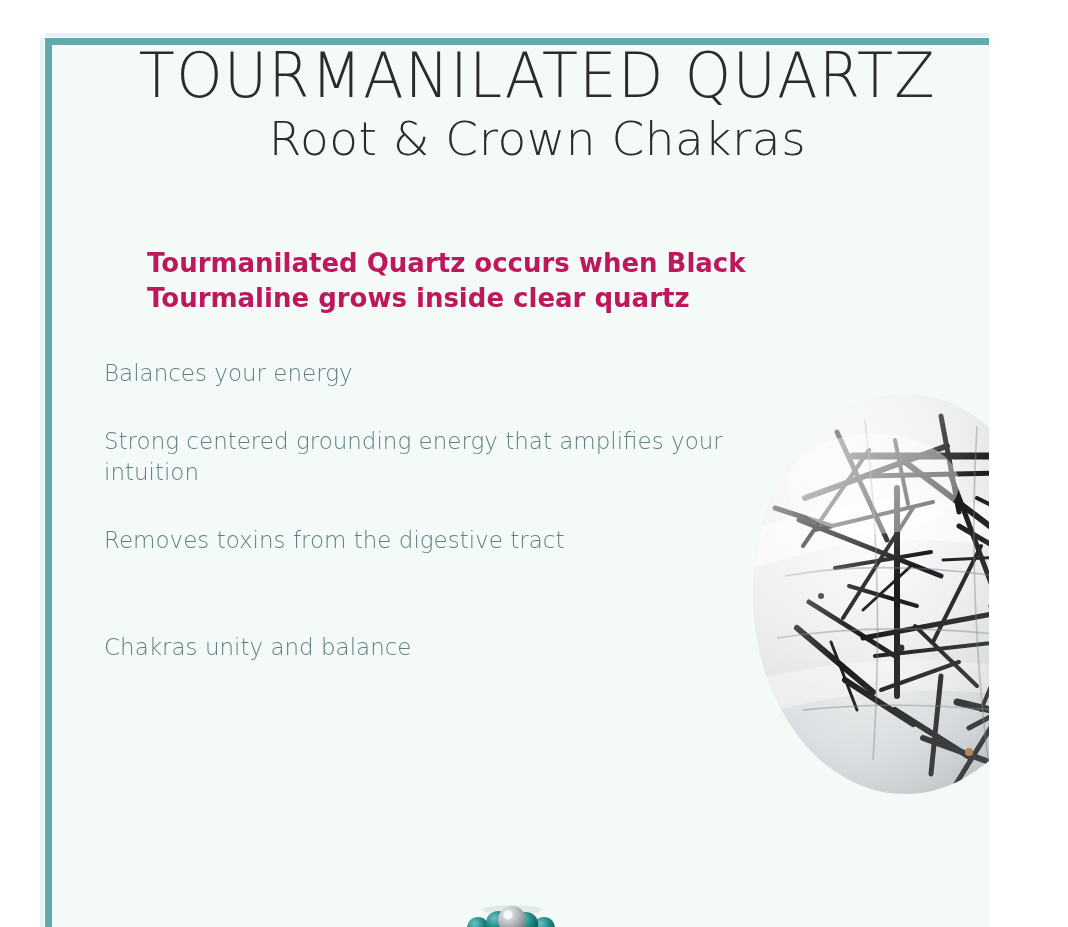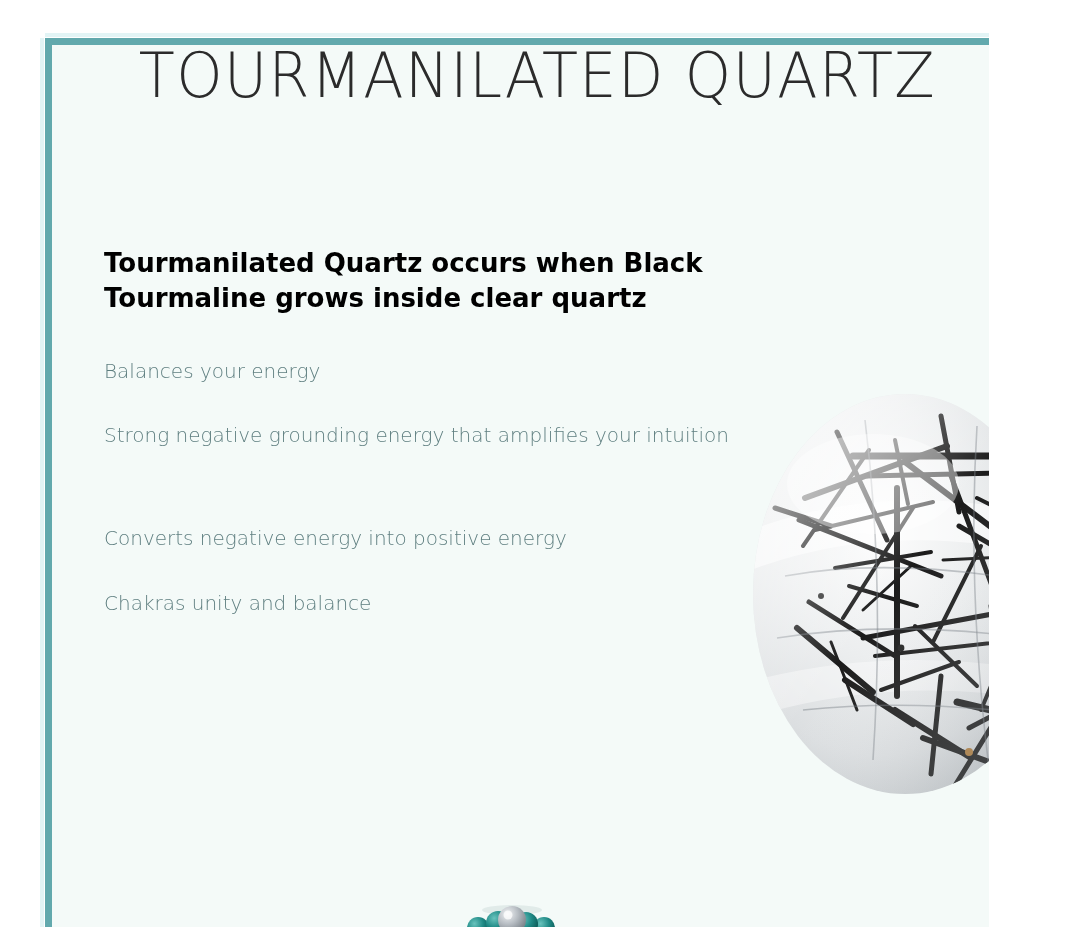--- a/index.html
+++ b/index.html
@@ -123,30 +123,31 @@
   .body-col {
     position: absolute;
     left: 104px;
     top: 246px;
     width: 660px;
     z-index: 5;
   }
   .para {
     margin: 0 0 0 0;
     font-family: "DejaVu Sans", sans-serif;
-    font-size: 20px;
+    font-size: 23px;
     line-height: 1.33;
     color: #5f7f80;
     font-weight: 300;
   }
   .para.strong {
-    color: #000000;
+    color: #be185d;
     font-weight: 700;
     font-size: 26px;
     line-height: 1.36;
+    margin-left: 43px;
   }
   .gap-lg { height: 41px; }
   .gap-md { height: 38px; }
   .gap-mantra { height: 40px; }
 
   
   .beads {
     position: absolute;
     left: 452px;
     top: 898px;
@@ -268,36 +269,37 @@
         <ellipse cx="128" cy="104" rx="86" ry="50" fill="rgba(255,255,255,0.42)"></ellipse>
         <ellipse cx="160" cy="214" rx="152" ry="200" fill="url(#rimShade)"></ellipse>
       </g>
     </svg>
   </div>
 
   <div class="frame-right"></div>
 
   <div class="heading">
     <div class="title">TOURMANILATED QUARTZ</div>
+    <div class="subtitle">Root &amp; Crown Chakras</div>
   </div>
 
   <div class="body-col">
 
     <p class="para strong">Tourmanilated Quartz occurs when Black Tourmaline grows inside clear quartz</p>
 
     <div class="gap-lg"></div>
     <p class="para">Balances your energy</p>
 
     <div class="gap-md"></div>
-    <p class="para">Strong negative grounding energy that amplifies your intuition</p>
-
-    <div class="gap-md"></div>
-
-    <div class="gap-md"></div>
-    <p class="para">Converts negative energy into positive energy</p>
+    <p class="para">Strong centered grounding energy that amplifies your intuition</p>
+
+    <div class="gap-md"></div>
+    <p class="para">Removes toxins from the digestive tract</p>
+
+    <div class="gap-md"></div>
 
     <div class="gap-md"></div>
     <p class="para">Chakras unity and balance</p>
 
     <div class="gap-md"></div>
 
     <div class="gap-mantra"></div>
   </div>
 
   <div class="beads">

